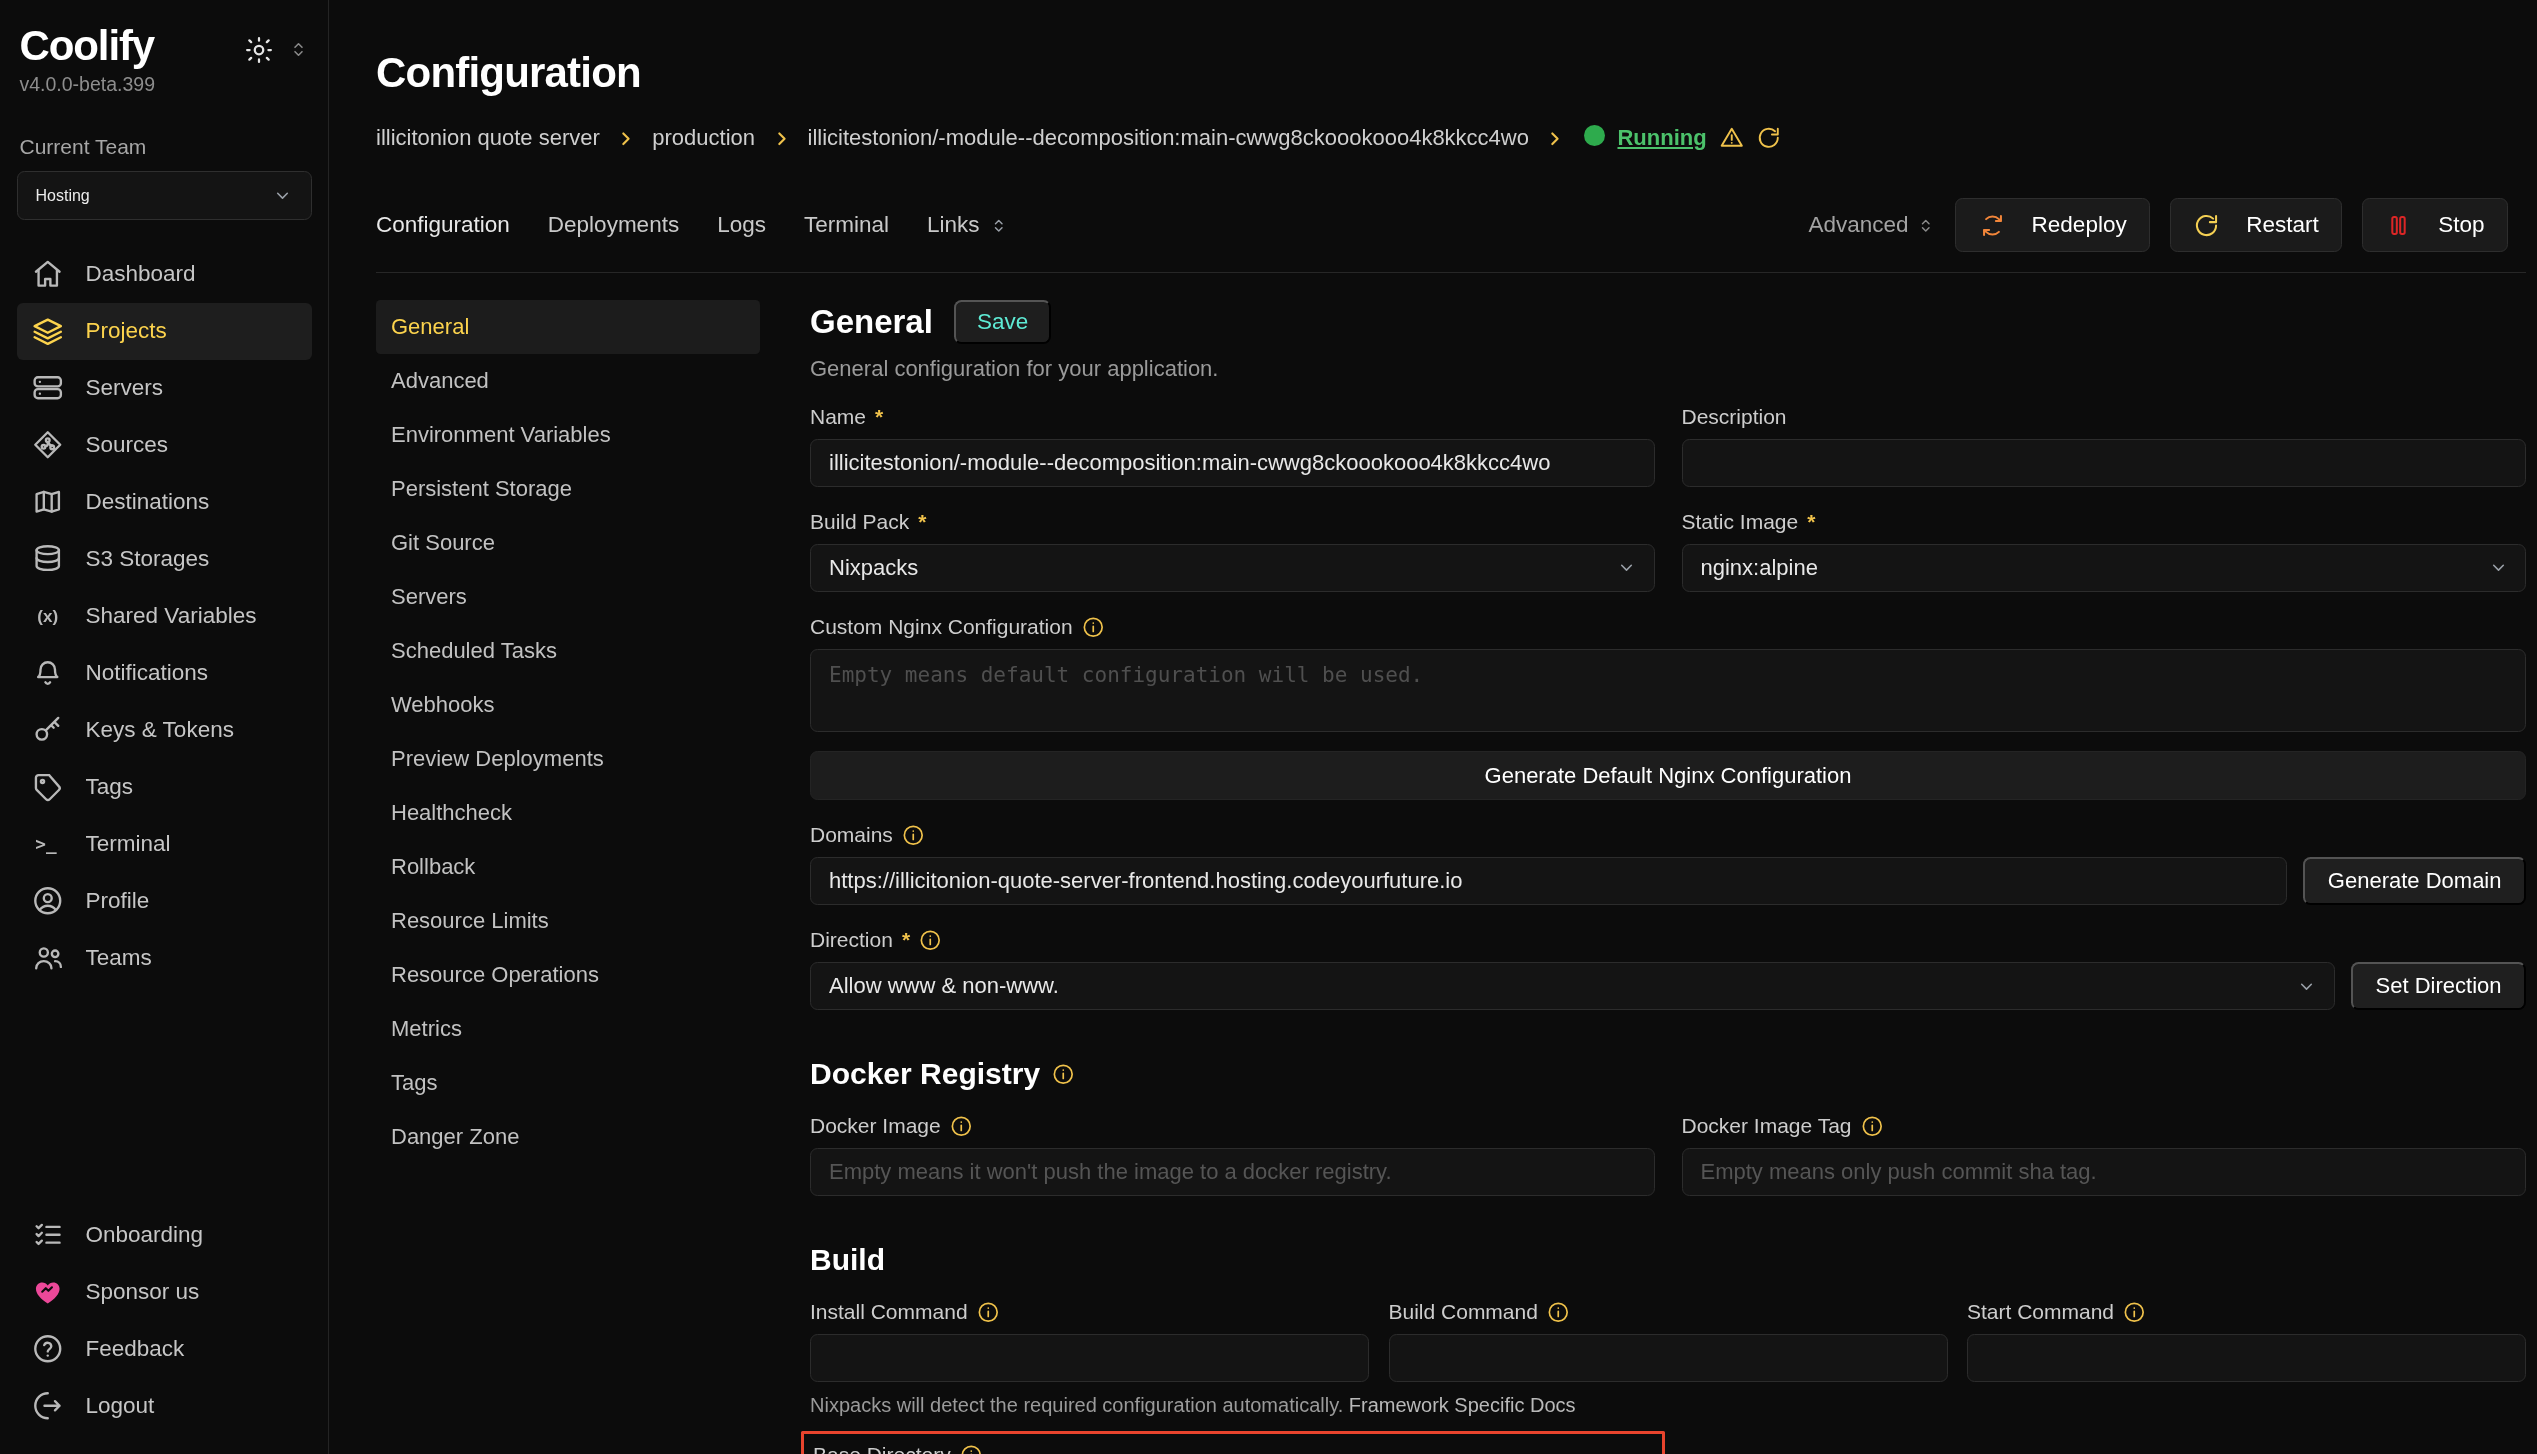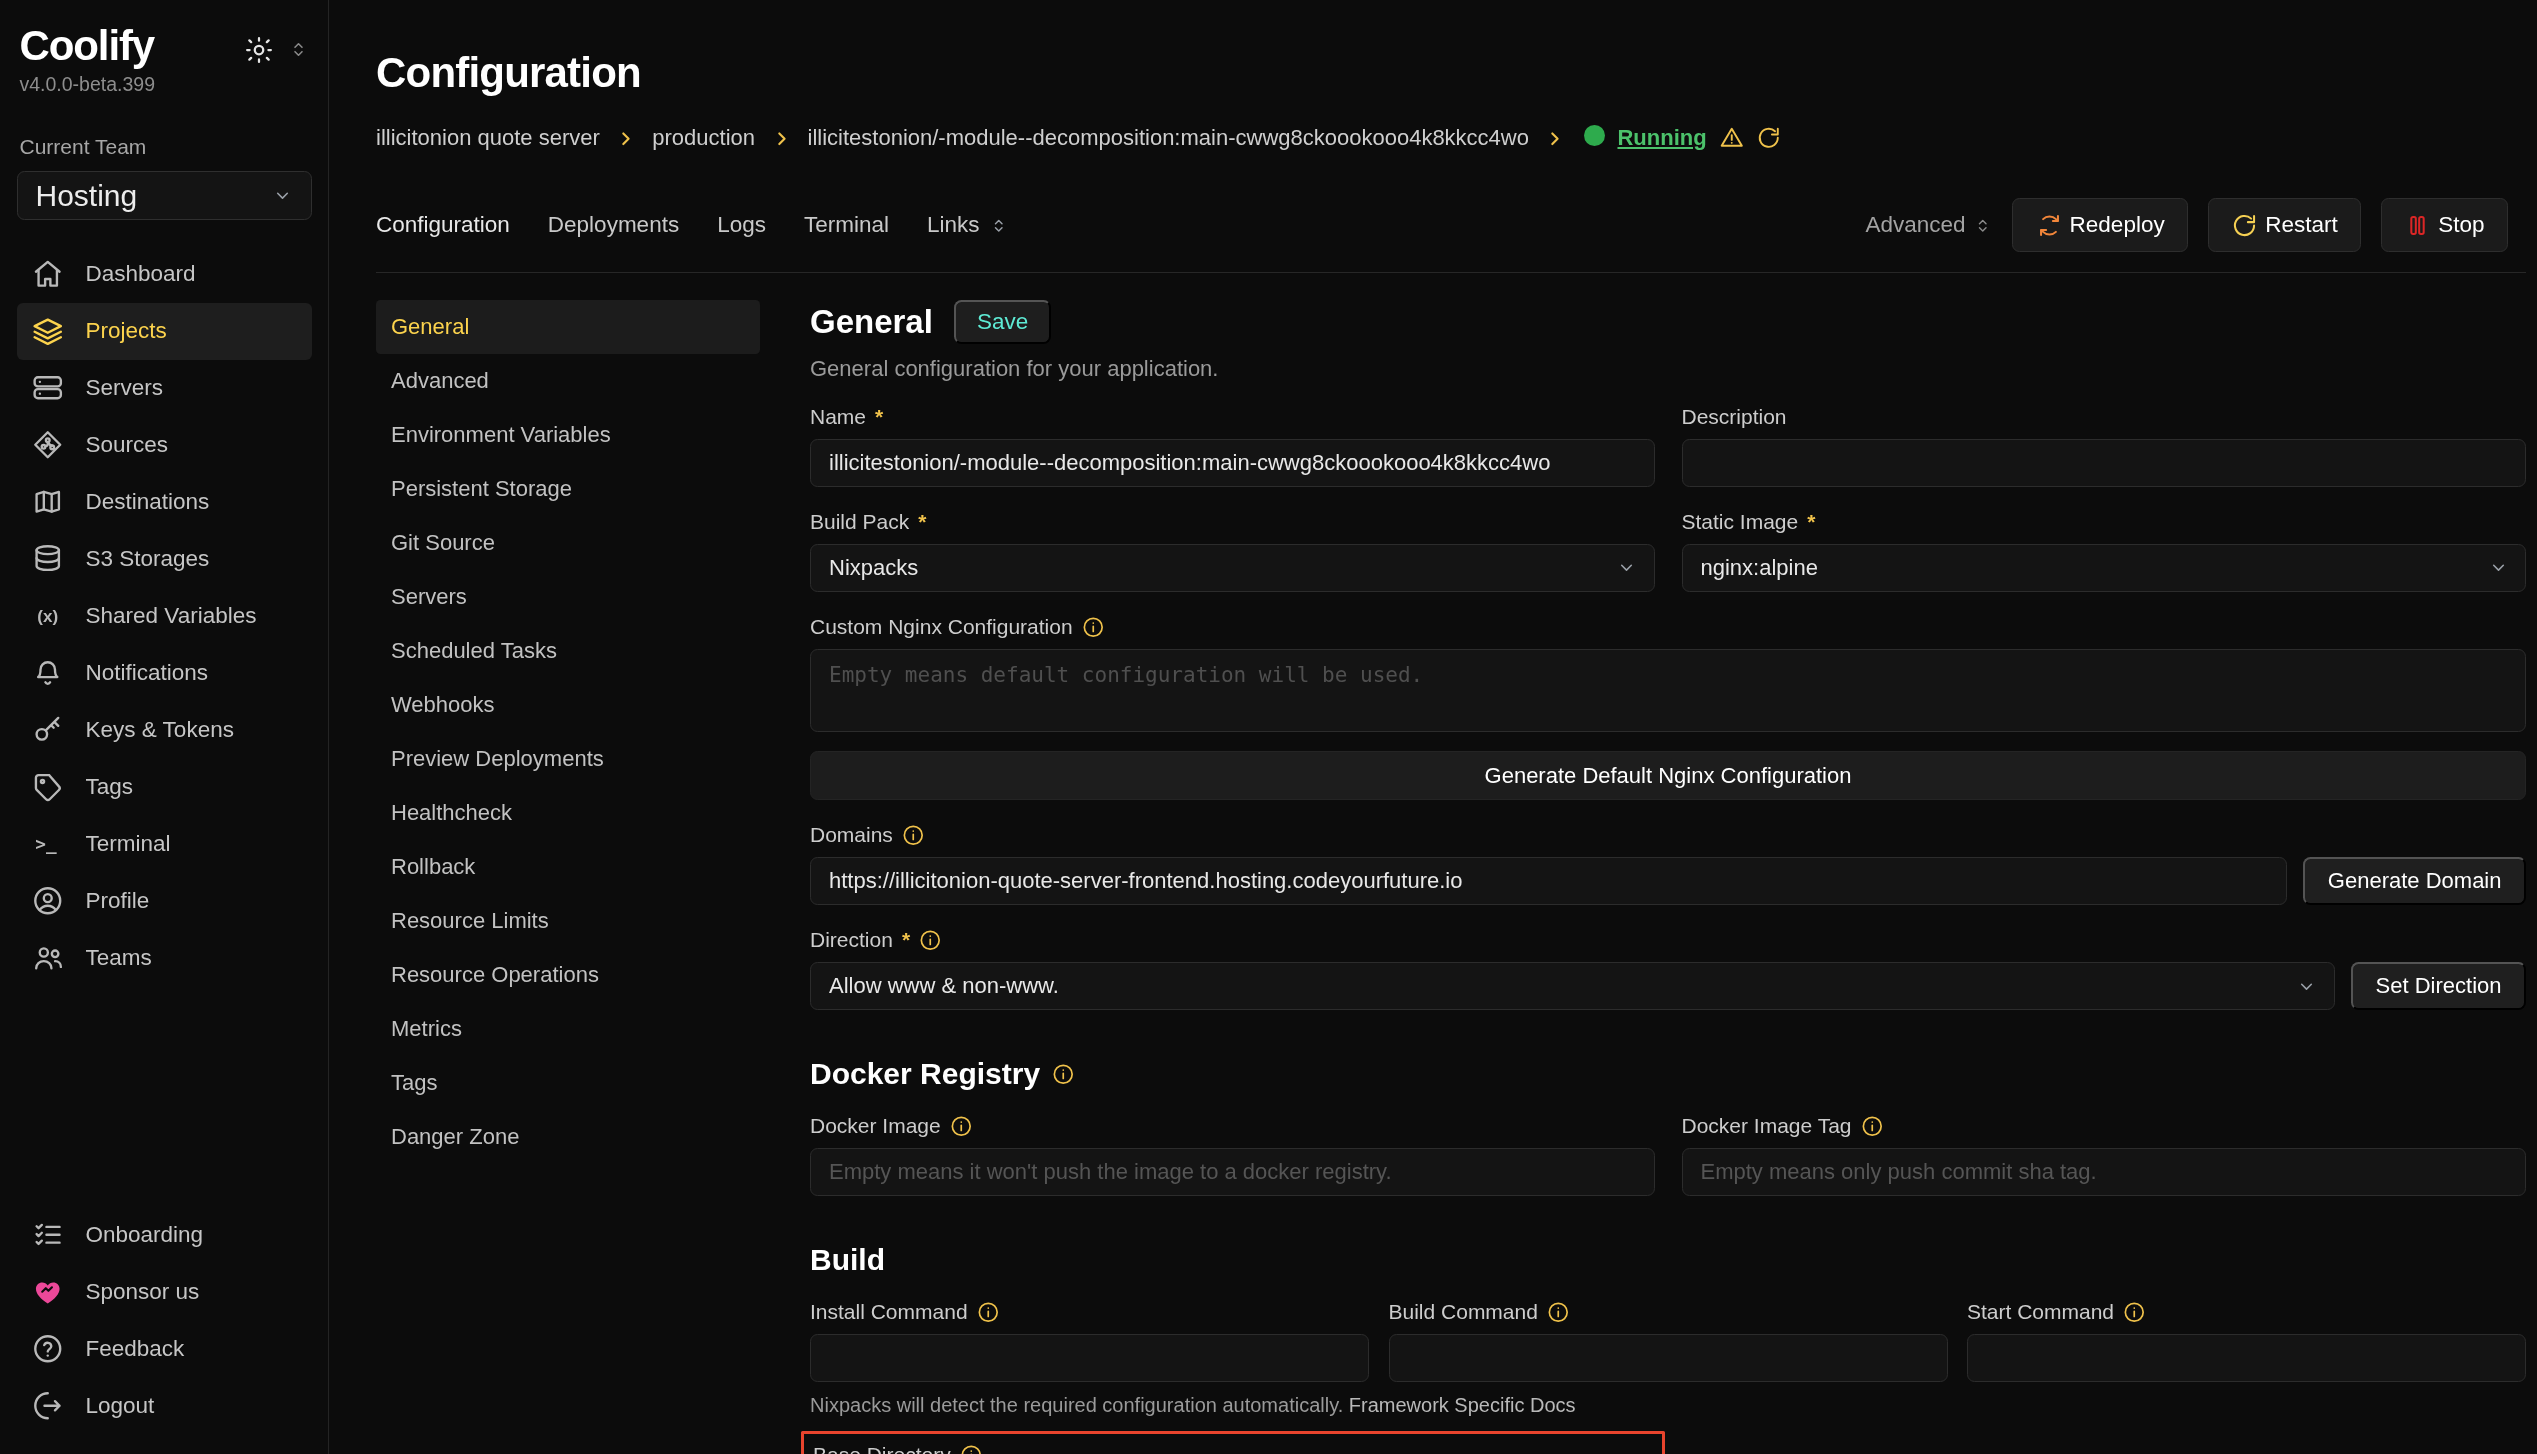--- a/index.html
+++ b/index.html
@@ -17,21 +17,21 @@
   
   .sidebar{position:absolute;left:0;top:0;width:329px;height:100%;
     border-right:0.8px solid #242424;box-sizing:border-box;padding:22.5px 16.5px;background:#0c0c0c}
   .logo-row{display:flex;align-items:flex-start;padding:0 3px}
   .logo{font-size:42px;font-weight:700;color:#fff;letter-spacing:-1.1px;line-height:1.1}
   .logo-icons{margin-left:auto;display:flex;align-items:center;gap:13.5px;margin-top:12px;color:#e5e5e5}
   .logo-icons .dim{color:#8a8a8a}
   .version{font-size:19.5px;color:#8d8d8d;margin-top:4.5px;padding:0 3px}
   .team-label{margin-top:39px;font-size:21px;color:#a6a6a6;padding:0 3px}
   .team-select{margin-top:12px;height:47px;border:0.8px solid #2f2f2f;border-radius:7.5px;background:#141414;
-    display:flex;align-items:center;padding:0 18px;font-size:30px;color:#ececec;cursor:pointer}
+    display:flex;align-items:center;padding:0 18px;font-size:16px;color:#ececec;cursor:pointer}
   .team-select .icon{margin-left:auto;color:#9aa0a8}
   .nav{margin-top:25.5px}
   .nav-item{height:57px;display:flex;align-items:center;gap:22.5px;padding:0 15px;
     font-size:22.5px;color:#c6c6c6;border-radius:6px;cursor:pointer;white-space:nowrap}
   .nav-item .icon{color:#b9b9b9}
   .nav-item.active{background:#1e1e1e;color:#fcd34d}
   .nav-item.active .icon{color:#fcd34d}
   .sidebar-footer{position:absolute;left:16.5px;right:16.5px;bottom:19.5px}
 
   
@@ -45,21 +45,21 @@
   .status-dot{width:21px;height:21px;border-radius:50%;background:#2eab4d}
   .running{color:#4cc26b;font-weight:700;text-decoration:underline;font-size:22px}
   .status .warn{color:#f0c24b}
   .tabs-row{display:flex;align-items:center;margin-top:47px;padding-right:18px}
   .tab{font-size:22.5px;color:#c9c9c9;margin-right:38px;cursor:pointer;display:flex;align-items:center;gap:9px}
   .tab.current{color:#e8e8e8}
   .tab .icon{color:#9aa0a8}
   .tabs-right{margin-left:auto;display:flex;align-items:center;gap:19.5px}
   .advanced{display:flex;align-items:center;gap:7.5px;color:#a3a3a3;font-size:22.5px;cursor:pointer}
   .advanced .icon{color:#8a8a8a}
-  .action-btn{height:54px;display:flex;align-items:center;gap:7px;padding:0 22.5px;
+  .action-btn{height:54px;display:flex;align-items:center;gap:26px;padding:0 22.5px;
     background:#1b1b1b;border:0.8px solid #2e2e2e;border-radius:7.5px;font-size:22.5px;color:#fff;cursor:pointer}
   .divider{height:0.8px;background:#272727;margin-top:19.5px}
 
   .content{display:flex;align-items:flex-start;margin-top:27px}
   .subnav{width:384px;flex:none}
   .subnav-item{height:54px;display:flex;align-items:center;padding:0 15px;border-radius:4.5px;
     font-size:22px;color:#c2c2c2;cursor:pointer;white-space:nowrap}
   .subnav-item.active{background:#1c1c1c;color:#fcd34d}
 
   .form{flex:1;margin-left:50px;min-width:0;padding-bottom:30px}

